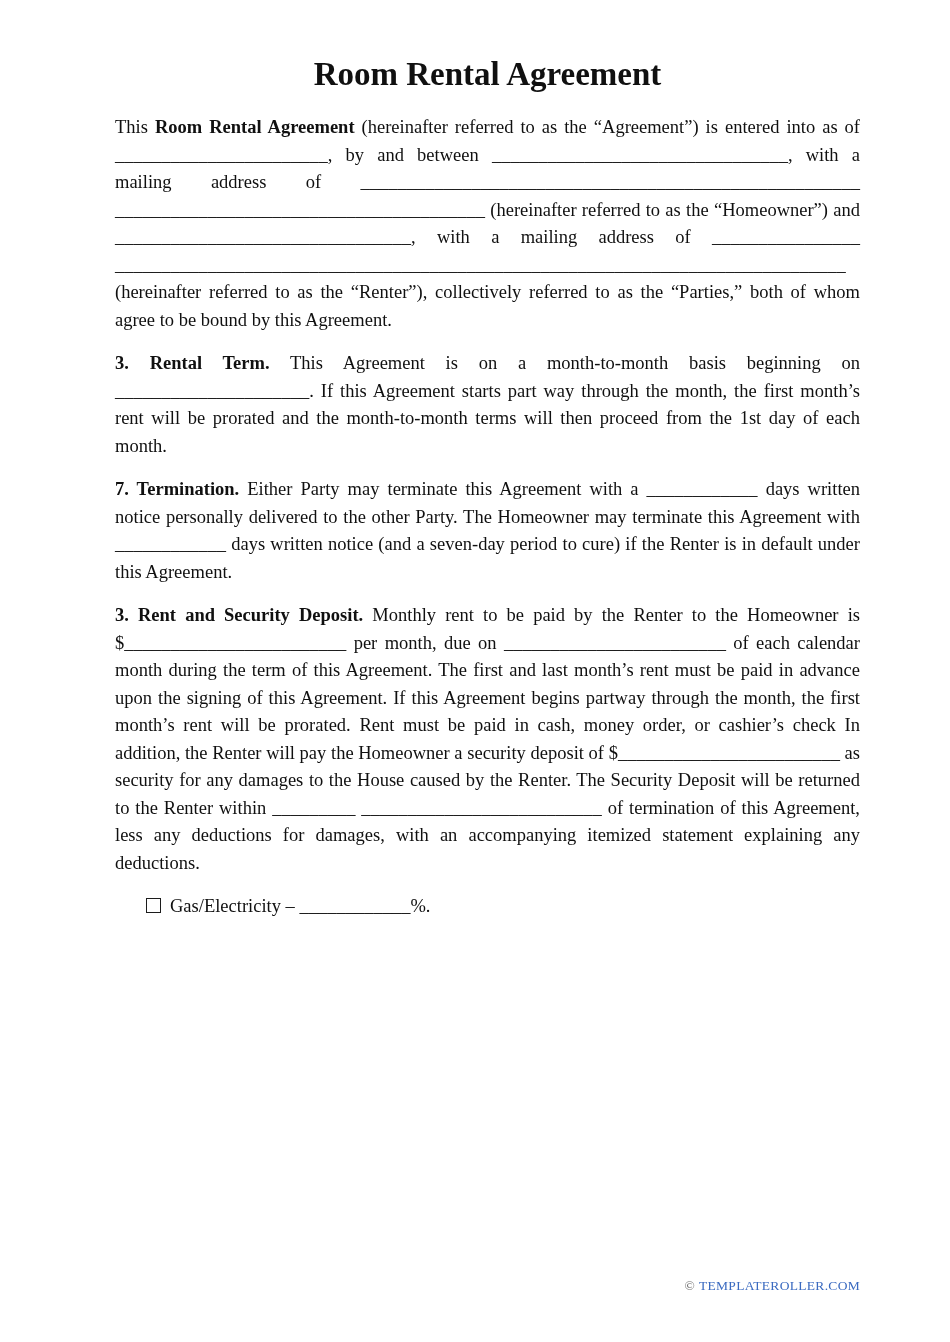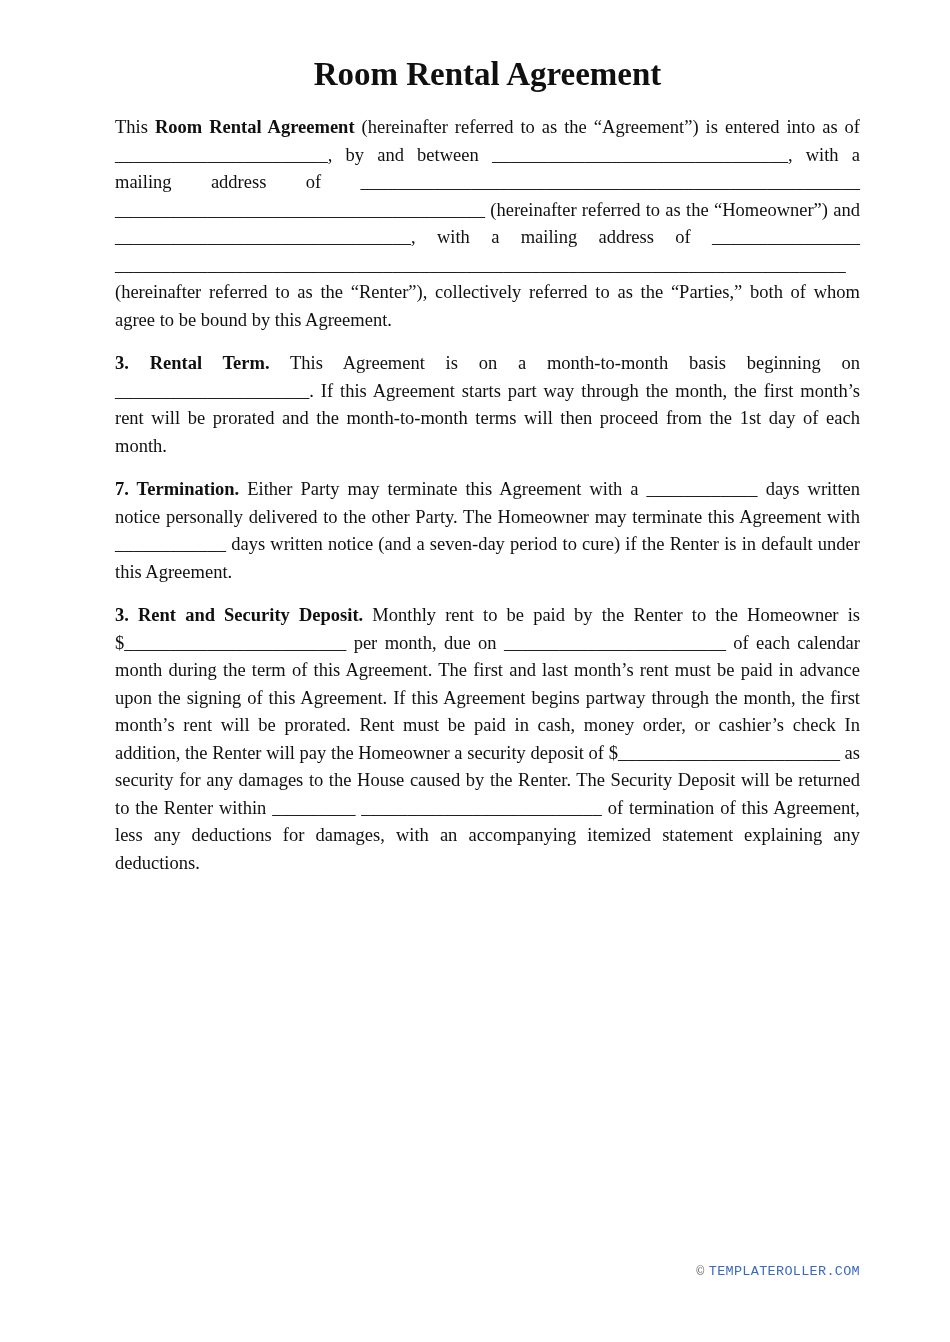--- a/index.html
+++ b/index.html
@@ -22,22 +22,22 @@
   }
   p.body b{font-weight:bold;}
   .checkbox-row{
     font-size:18.5px;line-height:27.5px;margin:4px 0 0 31px;
   }
   .checkbox{
     display:inline-block;width:13px;height:13px;border:1.5px solid #1c1c1c;
     background:#ffffff;margin-right:9px;vertical-align:-1px;cursor:pointer;
   }
   .footer{
-    position:absolute;right:90px;bottom:63px;
-    font-family:Liberation Mono, monospace;
+    position:absolute;right:90px;bottom:48px;
+    font-family:Liberation Serif, serif;
     font-size:13.5px;letter-spacing:0.3px;white-space:nowrap;
   }
   .footer .sym{color:#6e6e6e;margin-right:4px;}
   .footer a{color:#3a6ac0;text-decoration:none;cursor:pointer;}
 </style>
 </head>
 <body>
 
 <div class="page">
 
@@ -46,18 +46,21 @@
   <p class="body"><span>This </span><b>Room Rental Agreement</b><span> (hereinafter referred to as the “Agreement”) is entered into as of _______________________, by and between ________________________________, with a mailing address of ______________________________________________________​________________________________________ (hereinafter referred to as the “Homeowner”) and ________________________________, with a mailing address of ________________​_______________________________________________________________________________ (hereinafter referred to as the “Renter”), collectively referred to as the “Parties,” both of whom agree to be bound by this Agreement.</span></p>
 
 
   <p class="body"><b>3. Rental Term.</b><span> This Agreement is on a month-to-month basis beginning on _____________________. If this Agreement starts part way through the month, the first month’s rent will be prorated and the month-to-month terms will then proceed from the 1st day of each month.</span></p>
 
   <p class="body"><b>7. Termination.</b><span> Either Party may terminate this Agreement with a ____________ days written notice personally delivered to the other Party. The Homeowner may terminate this Agreement with ____________ days written notice (and a seven-day period to cure) if the Renter is in default under this Agreement.</span></p>
 
   <p class="body"><b>3. Rent and Security Deposit.</b><span> Monthly rent to be paid by the Renter to the Homeowner is $________________________ per month, due on ________________________ of each calendar month during the term of this Agreement. The first and last month’s rent must be paid in advance upon the signing of this Agreement. If this Agreement begins partway through the month, the first month’s rent will be prorated. Rent must be paid in cash, money order, or cashier’s check In addition, the Renter will pay the Homeowner a security deposit of $________________________ as security for any damages to the House caused by the Renter. The Security Deposit will be returned to the Renter within _________ __________________________ of termination of this Agreement, less any deductions for damages, with an accompanying itemized statement explaining any deductions.</span></p>
 
 
+  <div class="checkbox-row">
+    <span class="checkbox"></span><span>Gas/Electricity – ____________%.</span>
+  </div>
 
   <div class="footer">
     <span class="sym">©</span><a>TEMPLATEROLLER.COM</a>
   </div>
 
 </div>
 
 </body></html>

